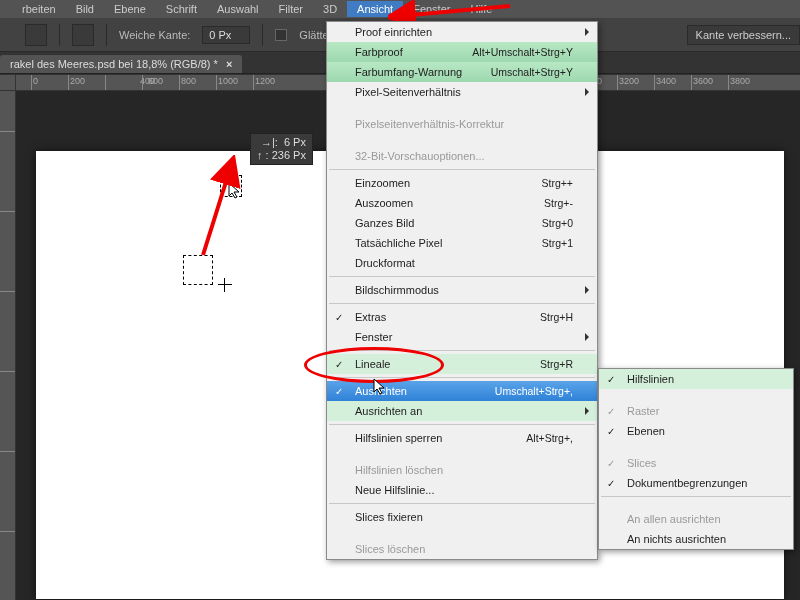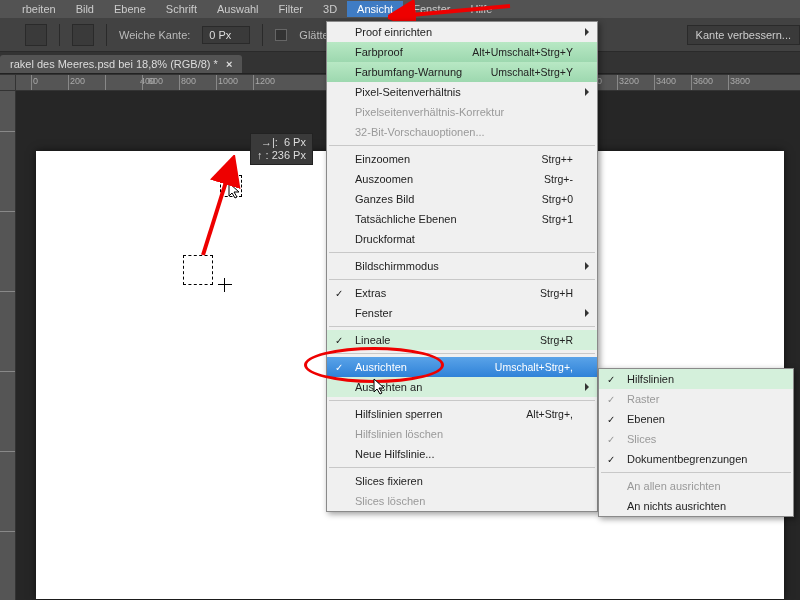--- a/index.html
+++ b/index.html
@@ -34,21 +34,21 @@
 .cursor-arrow { position: absolute; left: 228px; top: 182px; pointer-events: none; }
 .cursor-arrow2 { position: absolute; left: 373px; top: 378px; pointer-events: none; z-index: 2000; }
 .coord-box { position: absolute; left: 250px; top: 133px; background: #3a3a3a; border: 1px solid #222; color: #ddd; font-size: 10px; padding: 2px 6px; line-height: 13px; text-align: right; }
 .red-arrow { position: absolute; left: 188px; top: 155px; pointer-events: none; }
 .red-arrow2 { position: absolute; left: 388px; top: 0; pointer-events: none; z-index: 100; }
 .dropdown { position: absolute; left: 326px; top: 21px; width: 272px; background: #f0f0f0; border: 1px solid #8a8a8a; box-shadow: 2px 2px 6px rgba(0,0,0,.4); z-index: 1000; }
 .dd-item { height: 20px; display: flex; align-items: center; padding: 0 24px 0 28px; position: relative; color: #222; }
 .dd-item.green { background: linear-gradient(#b8e8c4, #9dd8af); }
 .dd-item.green-light { background: #d4f0db; }
 .dd-item.blue { background: linear-gradient(#5aa3e8, #2f82d8); color: #fff; }
-.dd-item.disabled { color: #999; }
+.dd-item.disabled { color: #999; margin-top: 12px; }
 .dd-item .shortcut { margin-left: auto; font-size: 10.5px; }
 .dd-item.has-sub::after { content: ""; position: absolute; right: 8px; top: 6px; border-left: 4px solid #333; border-top: 4px solid transparent; border-bottom: 4px solid transparent; }
 .dd-check { position: absolute; left: 8px; top: 5px; font-size: 10px; }
 .dd-sep { height: 1px; background: #c8c8c8; margin: 3px 2px; }
 .dropdown2 { position: absolute; left: 598px; top: 368px; width: 196px; background: #f0f0f0; border: 1px solid #8a8a8a; box-shadow: 2px 2px 6px rgba(0,0,0,.4); z-index: 1001; }
 .red-ellipse { position: absolute; left: 304px; top: 347px; width: 140px; height: 36px; border: 3px solid #e00; border-radius: 50%; z-index: 1500; pointer-events: none; }
 </style>
 </head>
 <body>
 
@@ -192,21 +192,21 @@
     </div>
     <div class="dd-item">
       <span>Auszoomen</span>
       <span class="shortcut">Strg+-</span>
     </div>
     <div class="dd-item">
       <span>Ganzes Bild</span>
       <span class="shortcut">Strg+0</span>
     </div>
     <div class="dd-item">
-      <span>Tatsächliche Ebenen</span>
+      <span>Tatsächliche Pixel</span>
       <span class="shortcut">Strg+1</span>
     </div>
     <div class="dd-item">
       <span>Druckformat</span>
     </div>
     <div class="dd-sep"></div>
     <div class="dd-item has-sub">
       <span>Bildschirmmodus</span>
     </div>
     <div class="dd-sep"></div>

